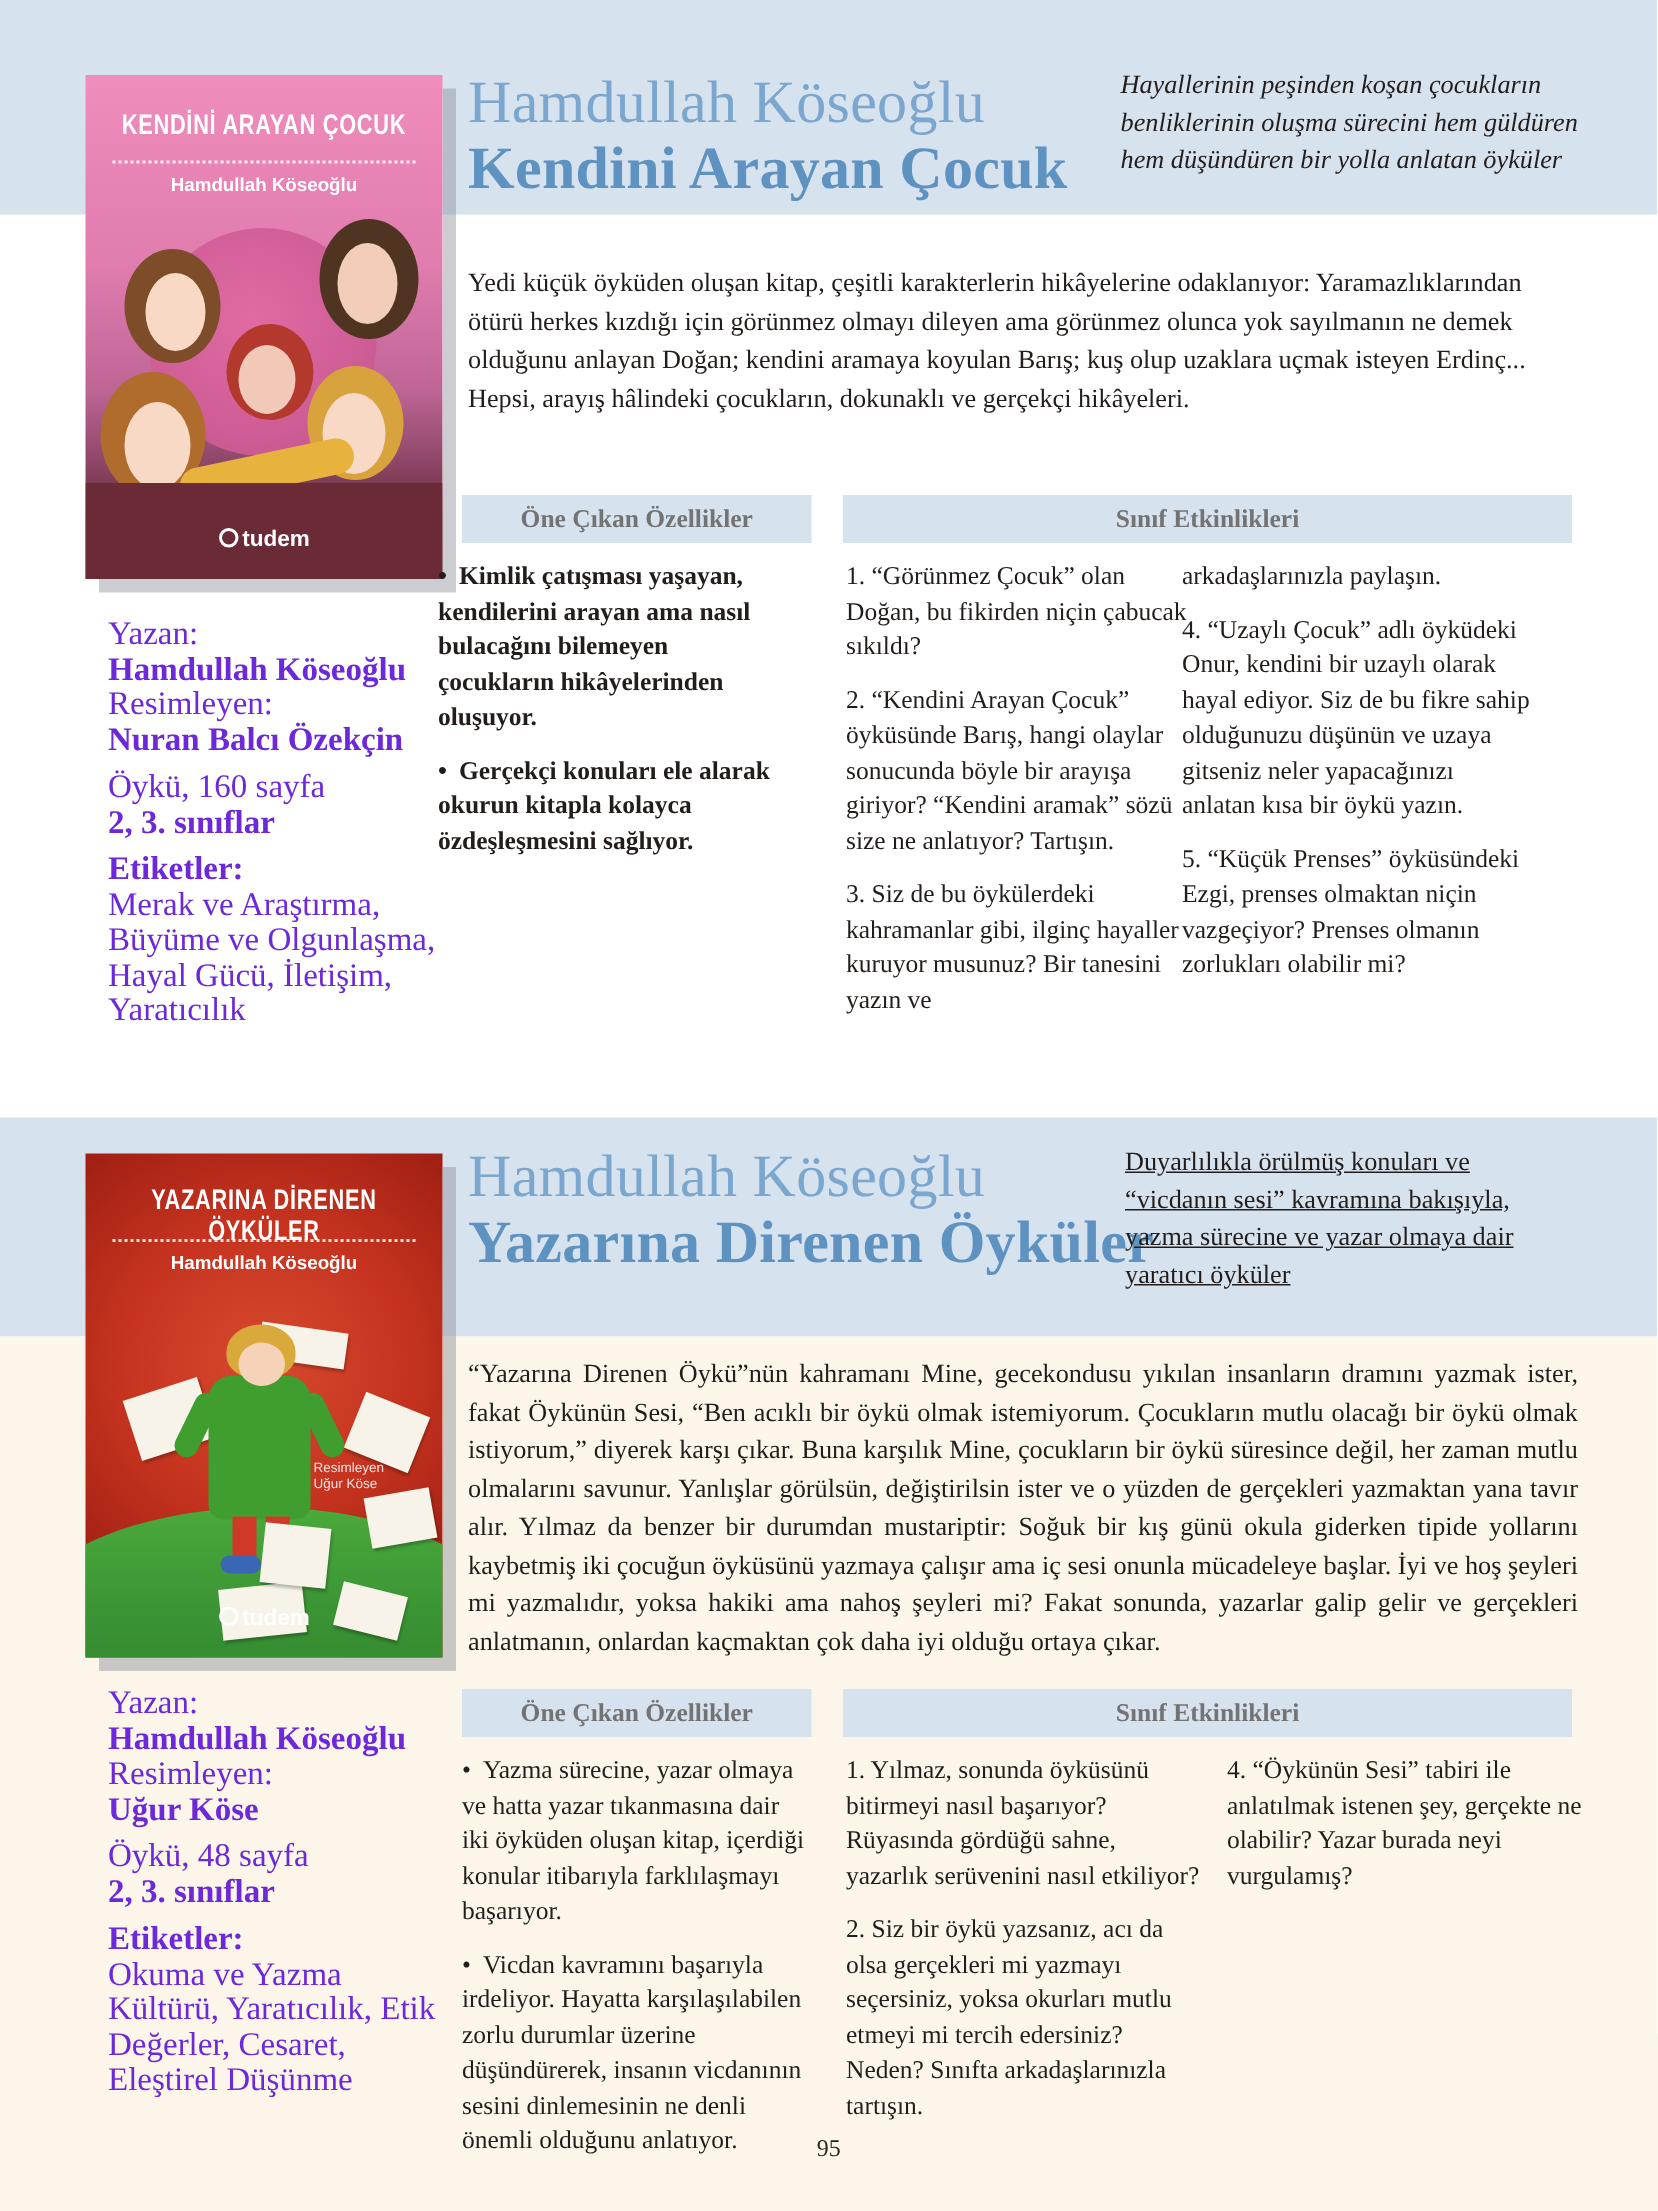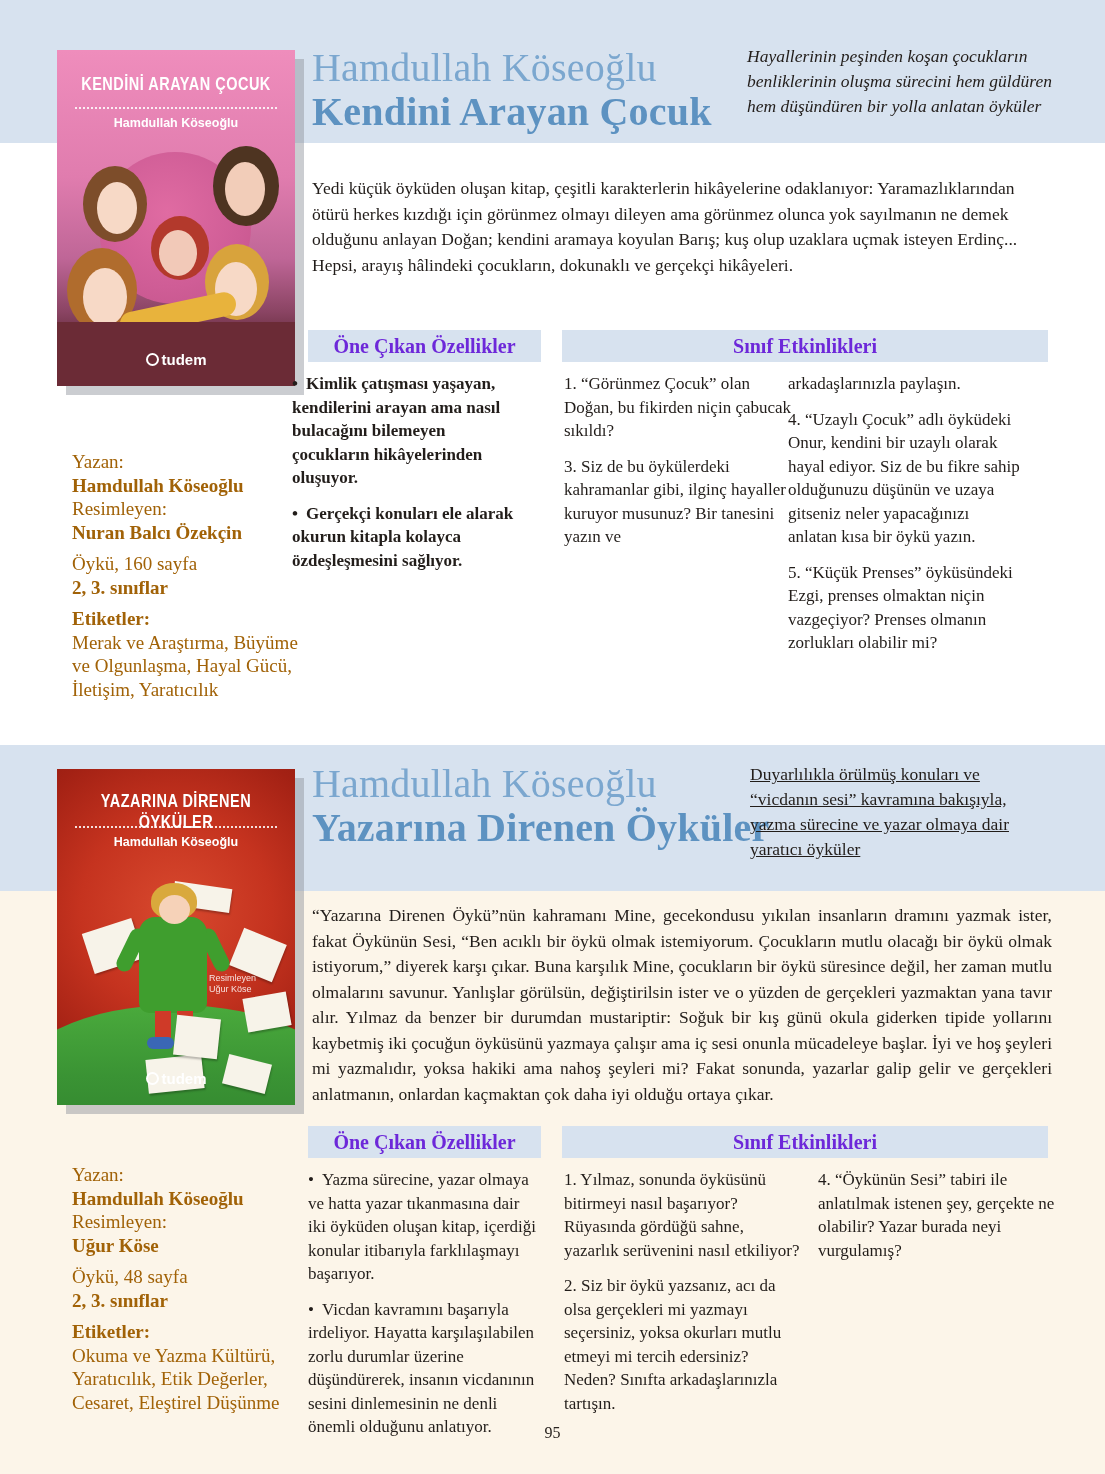--- a/index.html
+++ b/index.html
@@ -22,39 +22,39 @@
   .tagline{position:absolute;font-size:17.5px;line-height:25px;color:#221d1a;}
   #tag1{left:747px;top:44px;width:310px;font-style:italic;}
   #tag2{left:750px;top:762px;width:278px;text-decoration:underline;}
 
   .desc{position:absolute;font-size:17.5px;line-height:25.5px;color:#221d1a;}
   #desc1{left:312px;top:176px;width:724px;}
   #desc2{left:312px;top:903px;width:740px;text-align:justify;}
 
   
   .colhead{position:absolute;height:32px;background:#d7e2ef;text-align:center;
-           font-weight:bold;font-size:20px;line-height:32px;color:#6d28d9;}
+           font-weight:bold;font-size:17px;line-height:32px;color:#737373;}
   #fh1{left:308px;top:330px;width:233px;}
   #ah1{left:562px;top:330px;width:486px;}
   #fh2{left:308px;top:1126px;width:233px;}
   #ah2{left:562px;top:1126px;width:486px;}
 
   
   .col{position:absolute;font-size:17px;line-height:23.5px;color:#221d1a;}
   .col p{margin:0 0 12px 0;}
   .feat::before{content:"•";margin-right:8px;}
   #feat1{left:292px;top:372px;width:228px;font-weight:bold;}
   #act1a{left:564px;top:372px;width:230px;}
   #act1b{left:788px;top:372px;width:234px;}
   #feat2{left:308px;top:1168px;width:232px;}
   #act2a{left:564px;top:1168px;width:238px;}
   #act2b{left:818px;top:1168px;width:238px;}
 
   
-  .info{position:absolute;left:72px;width:226px;font-size:19px;line-height:23.5px;color:#a16207;margin-top:40px;}
+  .info{position:absolute;left:72px;width:226px;font-size:22px;line-height:23.5px;color:#6d28d9;}
   .info .b{font-weight:bold;}
   .info .gap{height:8px;}
   #info1{top:410px;}
   #info2{top:1123px;}
 
   
   #pageno{position:absolute;left:0;top:1424px;width:1105px;text-align:center;font-size:16px;color:#2a2420;}
 
   
   .cover{position:absolute;width:238px;height:336px;overflow:hidden;
@@ -164,20 +164,21 @@
   <div class="colhead" id="fh1">Öne Çıkan Özellikler</div>
   <div class="colhead" id="ah1">Sınıf Etkinlikleri</div>
 
   <div class="col" id="feat1">
     <p class="feat">Kimlik çatışması yaşayan, kendilerini arayan ama nasıl bulacağını bilemeyen çocukların hikâyelerinden oluşuyor.</p>
     <p class="feat">Gerçekçi konuları ele alarak okurun kitapla kolayca özdeşleşmesini sağlıyor.</p>
   </div>
 
   <div class="col" id="act1a">
     <p class="act">1. “Görünmez Çocuk” olan Doğan, bu fikirden niçin çabucak sıkıldı?</p>
+    <p class="act">2. “Kendini Arayan Çocuk” öyküsünde Barış, hangi olaylar sonucunda böyle bir arayışa giriyor? “Kendini aramak” sözü size ne anlatıyor? Tartışın.</p>
     <p class="act">3. Siz de bu öykülerdeki kahramanlar gibi, ilginç hayaller kuruyor musunuz? Bir tanesini yazın ve</p>
   </div>
 
   <div class="col" id="act1b">
     <p class="act">arkadaşlarınızla paylaşın.</p>
     <p class="act">4. “Uzaylı Çocuk” adlı öyküdeki Onur, kendini bir uzaylı olarak hayal ediyor. Siz de bu fikre sahip olduğunuzu düşünün ve uzaya gitseniz neler yapacağınızı anlatan kısa bir öykü yazın.</p>
     <p class="act">5. “Küçük Prenses” öyküsündeki Ezgi, prenses olmaktan niçin vazgeçiyor? Prenses olmanın zorlukları olabilir mi?</p>
   </div>
 
   <div class="info" id="info1">

